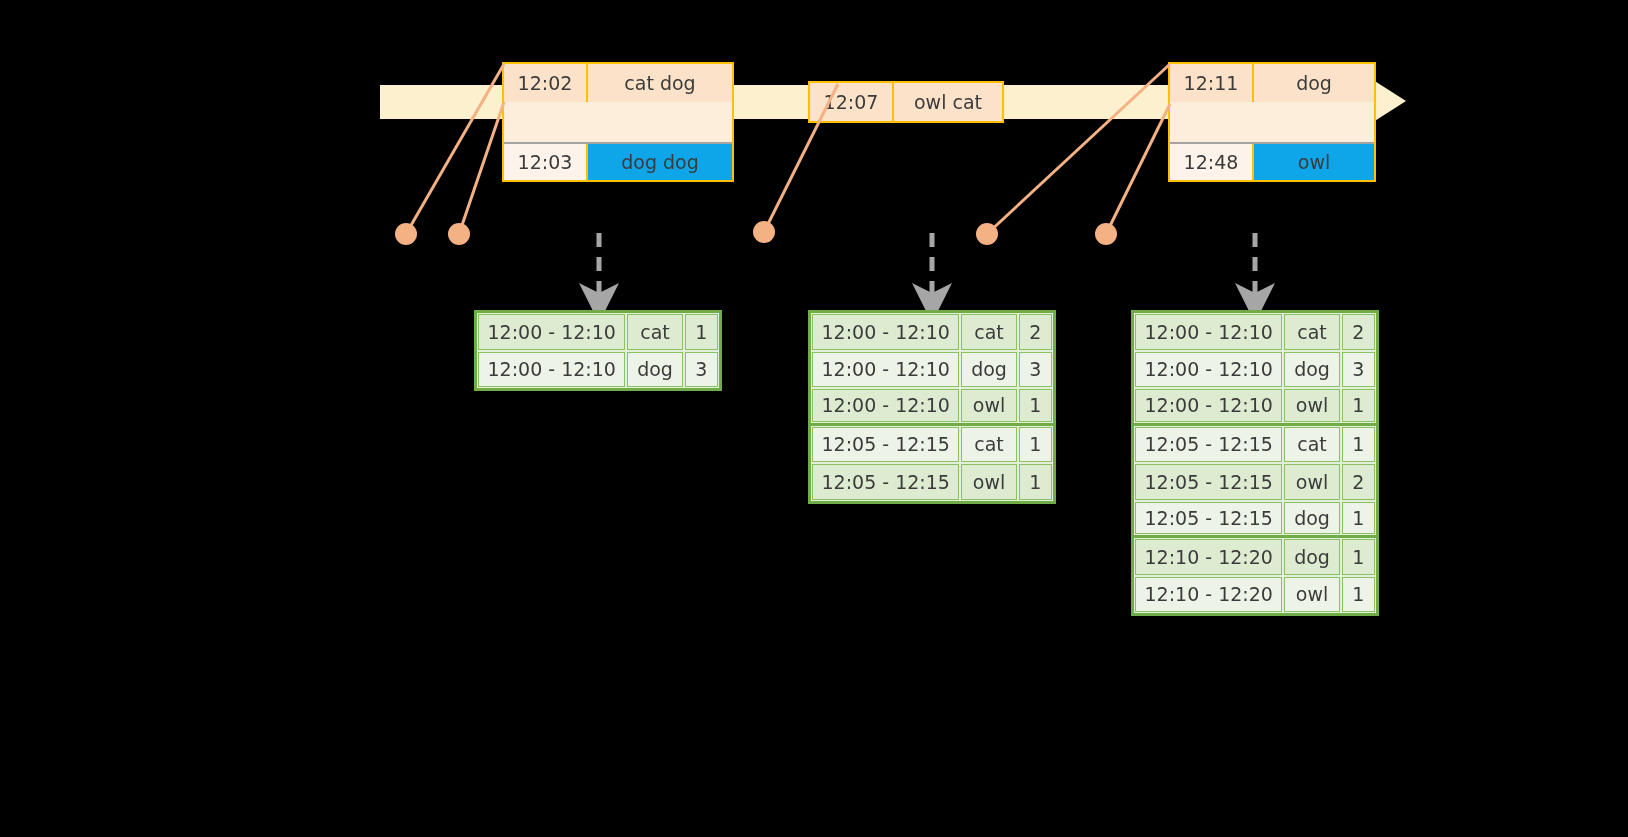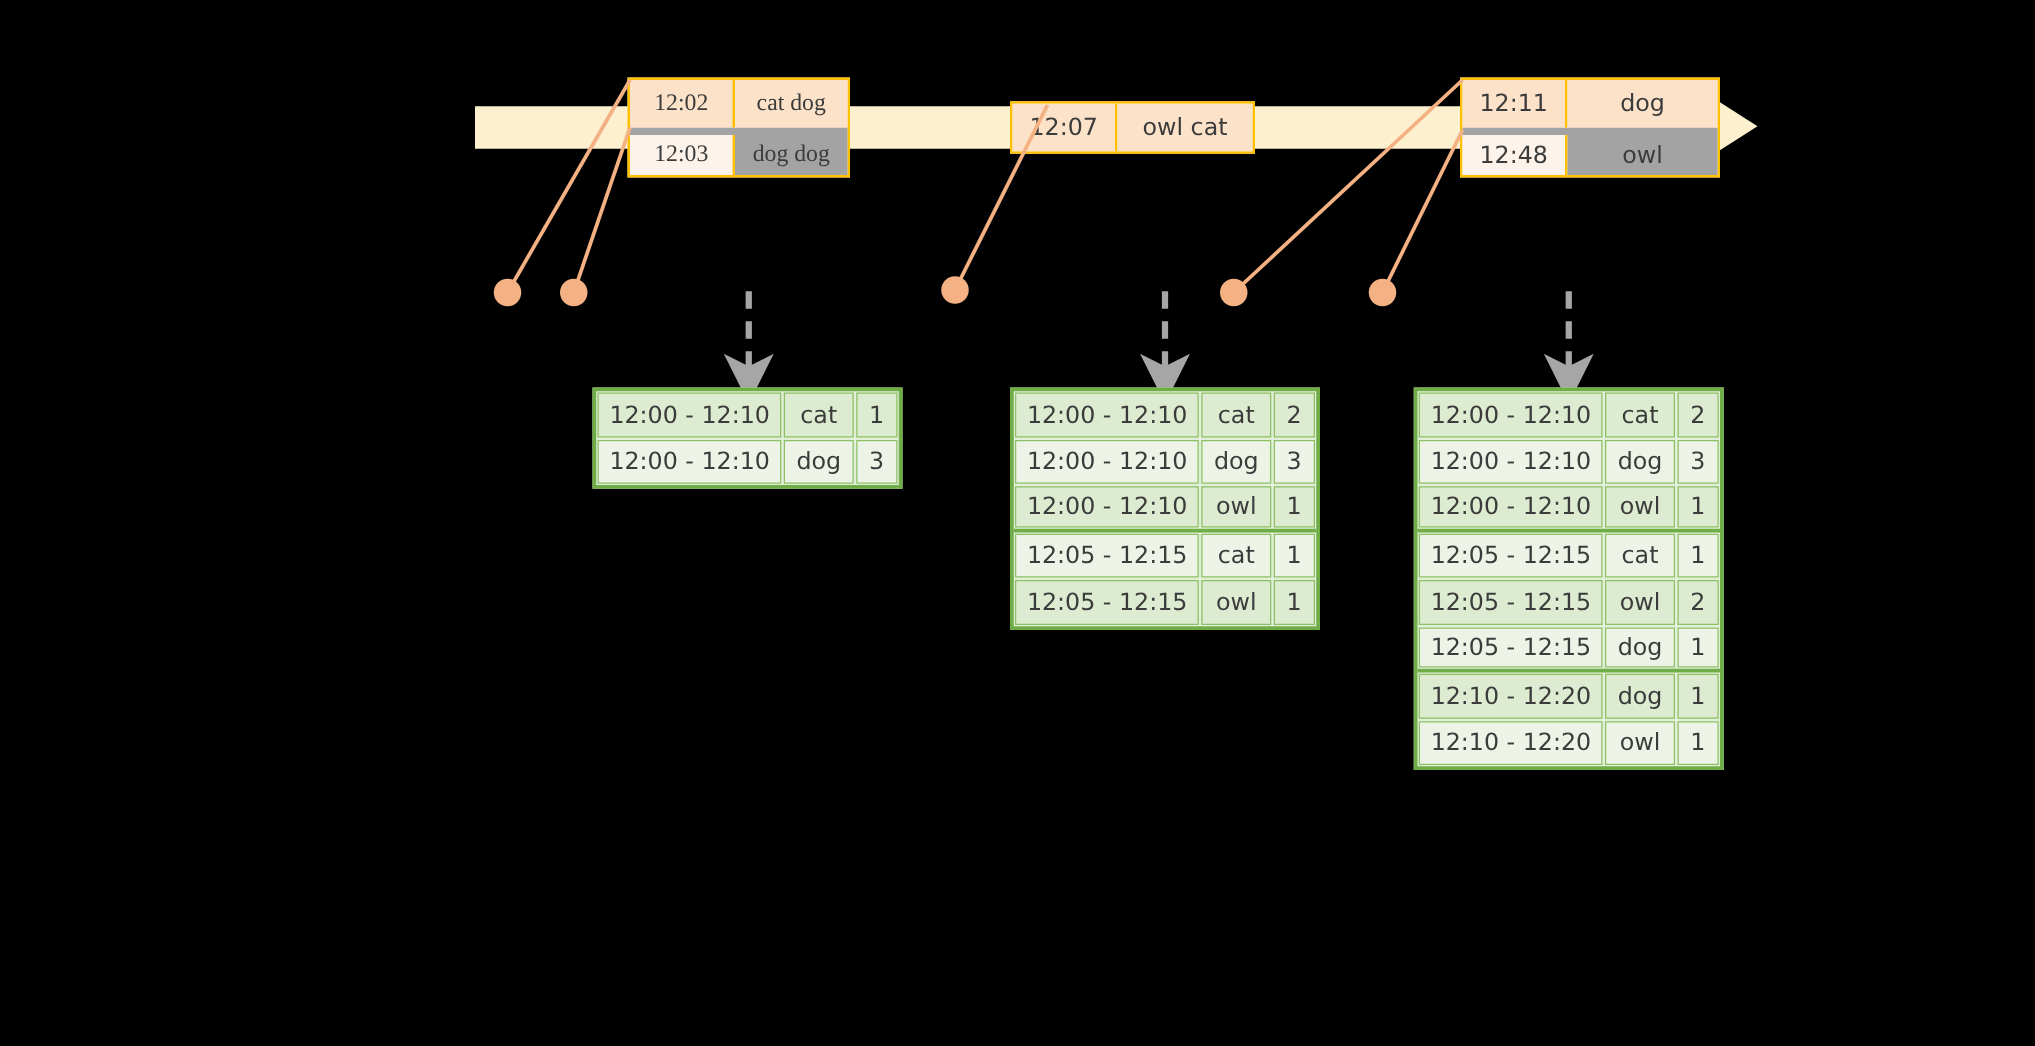--- a/index.html
+++ b/index.html
@@ -42,21 +42,22 @@
     border: 2px solid #FFC000;
     box-sizing: border-box;
     background: #FDEEDC;
   }
   .event-row {
     display: flex;
     height: 38px;
     box-sizing: border-box;
   }
   .event-row + .event-row {
-    border-top: 6px solid #a3a3a3;
+    border-top: 2px solid #a3a3a3;
+    margin-top: 40px;
   }
   .event-row.shade .ev-time,
   .event-row.shade .ev-text {
     background: #FCE2C8;
   }
   .ev-time {
     width: 84px;
     box-sizing: border-box;
     display: flex;
     align-items: center;
@@ -67,25 +68,25 @@
     border-right: 2px solid #FFC000;
   }
   .ev-text {
     flex: 1;
     box-sizing: border-box;
     display: flex;
     align-items: center;
     justify-content: center;
     font-size: 19px;
     color: #3B3B3B;
-    background: #a3a3a3;
+    background: #0ea5e9;
     padding: 0 14px;
   }
 
-  #event-box-1 { left: 502px; top: 62px; width: 178px; font-family: Liberation Serif, serif; }
+  #event-box-1 { left: 502px; top: 62px; width: 232px; }
   #event-box-2 { left: 808px; top: 81px; width: 196px; }
   #event-box-3 { left: 1168px; top: 62px; width: 208px; }
 
   
   #connectors {
     position: absolute;
     left: 0;
     top: 0;
     width: 1628px;
     height: 837px;

